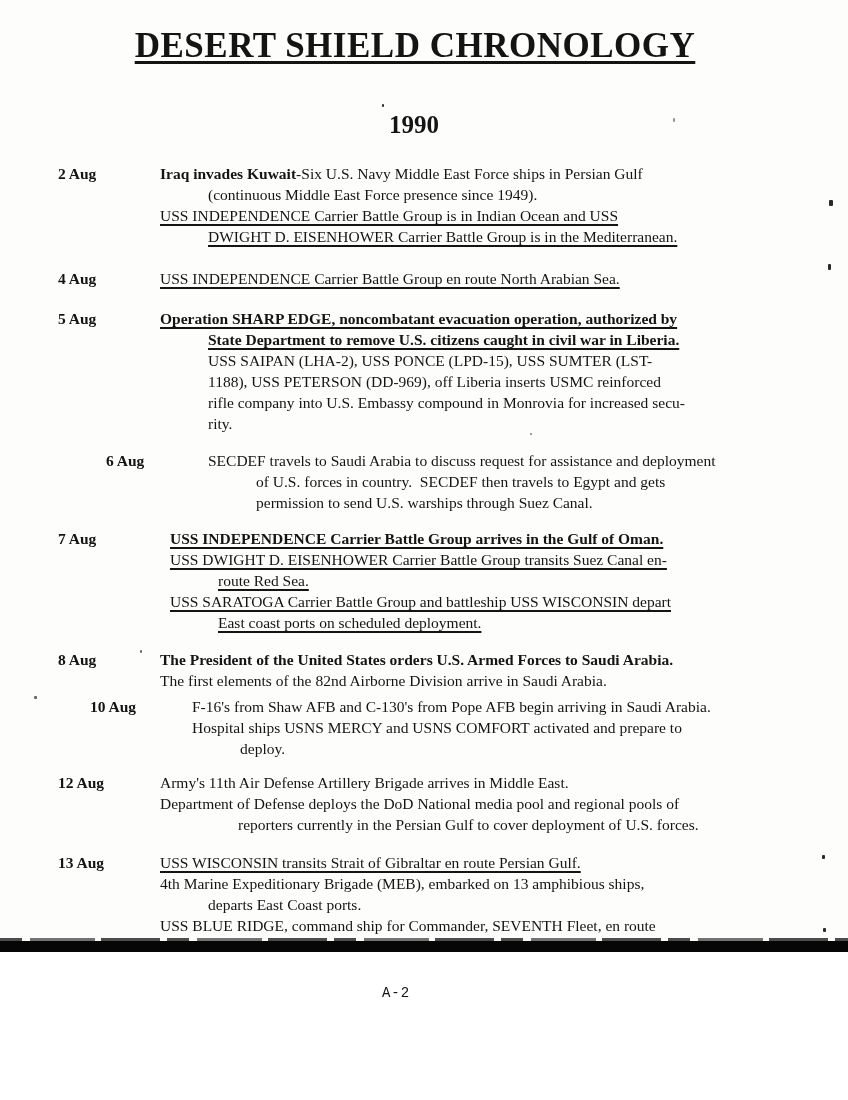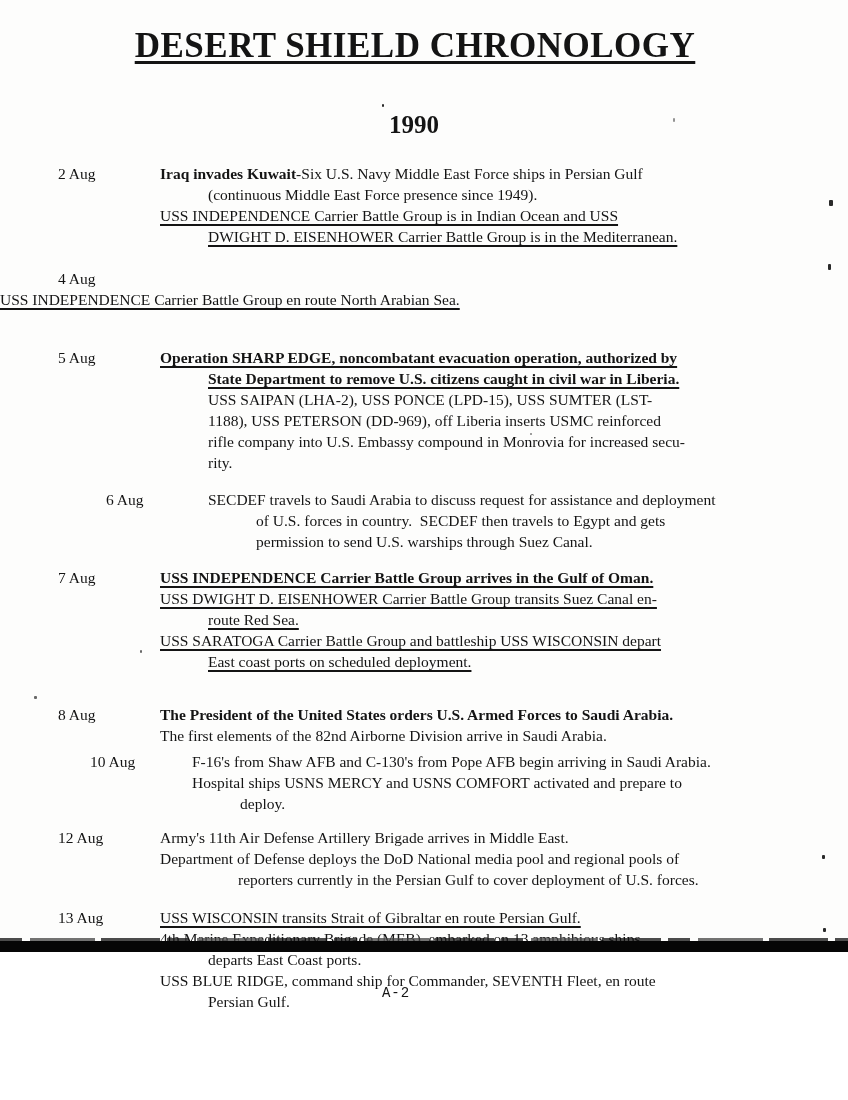--- a/index.html
+++ b/index.html
@@ -48,35 +48,35 @@
     top: 163px;
     left: 0;
     right: 0;
   }
   .entry {
     display: flex;
     align-items: flex-start;
     margin-bottom: 16px;
   }
   .entry:nth-of-type(1) { margin-bottom: 21px; }
-  .entry:nth-of-type(2) { margin-bottom: 37px; flex-direction: column; }
+  .entry:nth-of-type(2) { margin-bottom: 19px; }
   .entry:nth-of-type(3) { margin-bottom: 16px; }
   .entry:nth-of-type(4) { margin-bottom: 15px; padding-left: 48px; }
-  .entry:nth-of-type(5) { margin-bottom: 32px; }
+  .entry:nth-of-type(5) { margin-bottom: 16px; gap: 10px; }
   .entry:nth-of-type(6) { margin-bottom: 5px; }
   .entry:nth-of-type(7) { margin-bottom: 13px; padding-left: 32px; }
   .entry:nth-of-type(8) { margin-bottom: 17px; }
   .date {
     flex: none;
     box-sizing: content-box;
     width: 102px;
     padding-left: 58px;
     font-size: 15.5px;
     line-height: 21px;
-    font-weight: 400;
+    font-weight: 700;
   }
   .lines { flex: 1; min-width: 0; }
   .line {
     font-size: 15.5px;
     line-height: 21px;
     white-space: nowrap;
   }
   .line.indent-1 { padding-left: 48px; }
   .line.indent-2 { padding-left: 78px; }
   .line.u {

